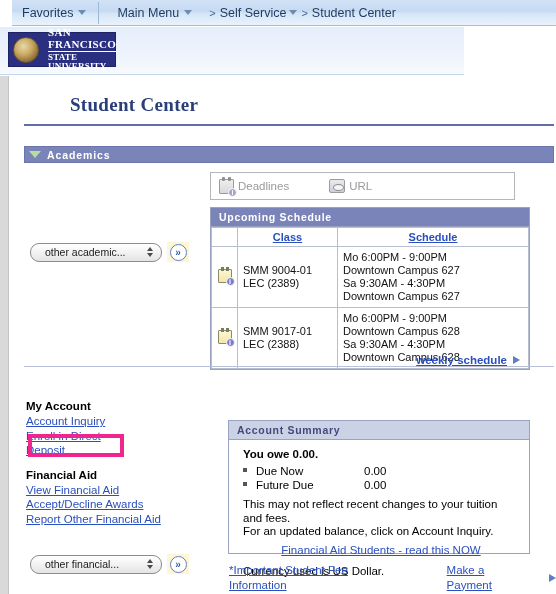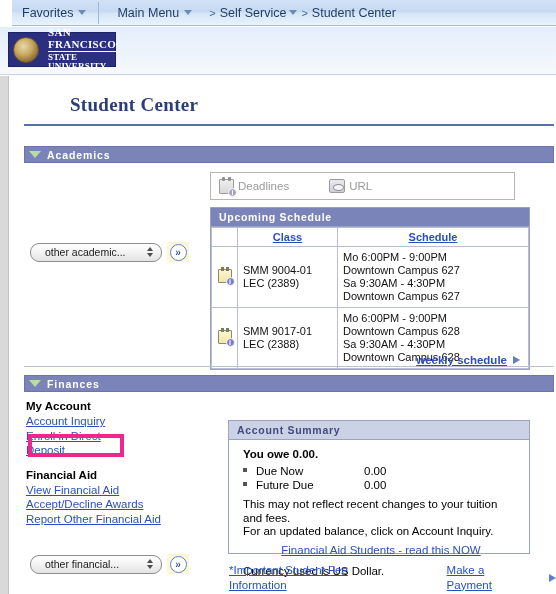--- a/index.html
+++ b/index.html
@@ -29,21 +29,21 @@
   .caret-down {
     width: 0; height: 0; border-left: 4px solid transparent;
     border-right: 4px solid transparent; border-top: 5px solid #6f8cb0;
     display: inline-block;
   }
   .crumb-arrow { color: #4a6b93; font-size: 11px; padding: 0 1px; }
   #breadcrumbs { display: flex; align-items: center; gap: 3px; font-size: 12.5px; color: #1f3a5f; }
 
   
   #logoband {
-    position: absolute; left: 0; top: 27px; width: 556px; height: 48px;
+    position: absolute; left: 0; top: 27px; width: 464px; height: 48px;
     background: linear-gradient(to bottom, #e4eefb 0%, #eef4fc 60%, #f7fafd 100%);
     border-bottom: 1px solid #c8d8ea;
   }
   #logo {
     position: absolute; left: 8px; top: 5px; width: 108px; height: 35px;
     background: #2b2f80; display: flex; align-items: center;
     border: 1px solid #1d2166;
   }
   #seal {
     width: 26px; height: 26px; border-radius: 50%; margin: 0 4px 0 4px;
@@ -349,24 +349,20 @@
       </tbody>
     </table>
   </div>
 
   <div style="position:absolute; right:36px; top:277px; display:flex; align-items:center; gap:6px;">
     <a class="plink" style="display:inline; font-weight:bold; color:#2a4fbe;">weekly schedule</a>
     <span class="arrow-right"></span>
   </div>
 
   <div class="group-rule" style="top:290px;"></div>
-  <div class="group-header" style="top:299px;">
-    <span class="tri-collapse"></span>
-    <span class="label">Finances</span>
-  </div>
 
   <div style="position:absolute; left:16px; top:322px;">
     <div class="sec-label">My Account</div>
     <a class="plink">Account Inquiry</a>
     <a class="plink" style="width:105px;">Enroll in Direct Deposit</a>
     <div class="sec-label" style="margin-top:9px;">Financial Aid</div>
     <a class="plink">View Financial Aid</a>
     <a class="plink">Accept/Decline Awards</a>
     <a class="plink">Report Other Financial Aid</a>
   </div>

